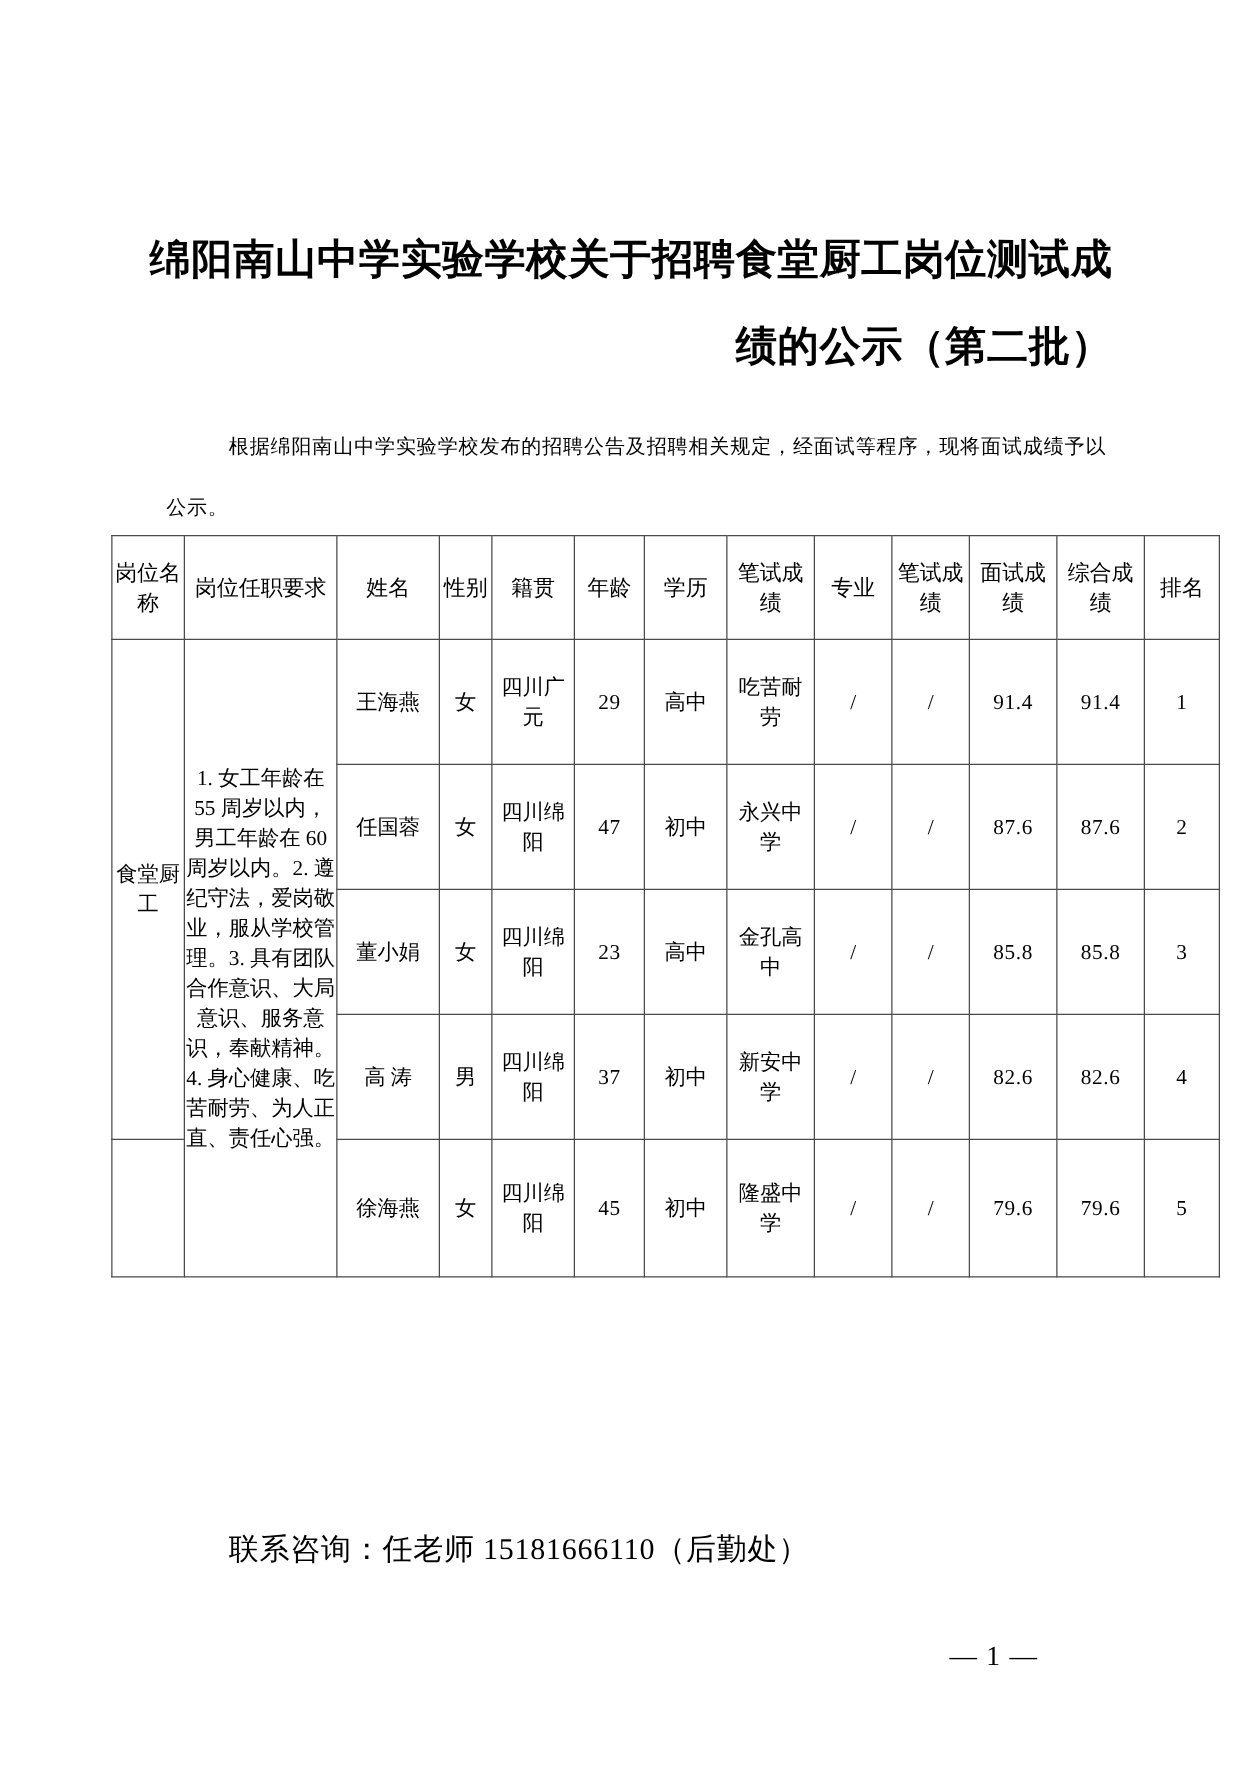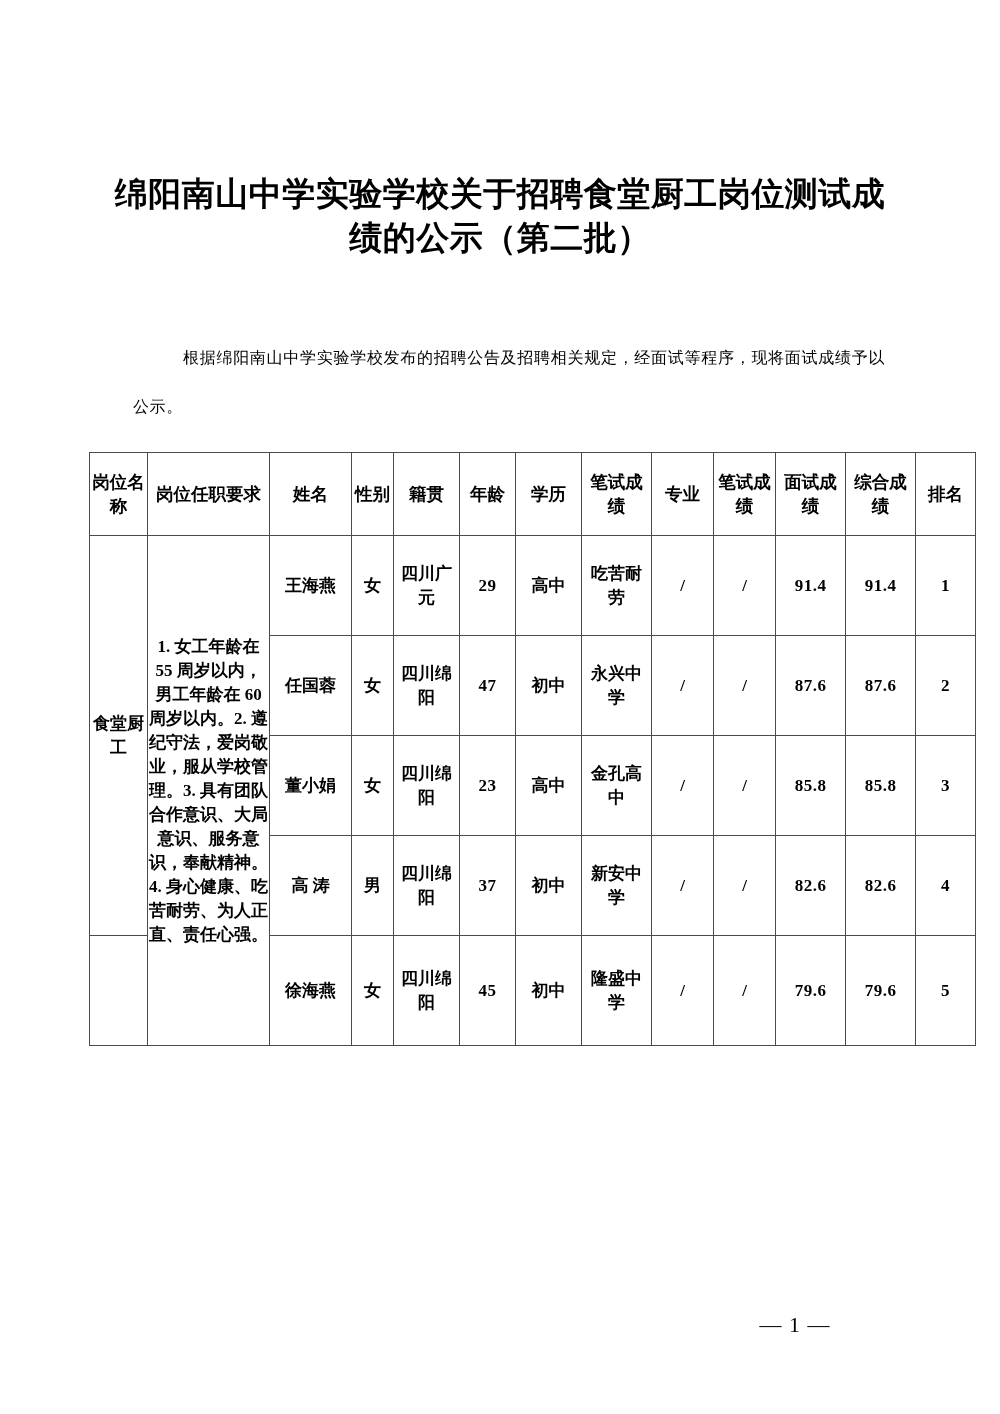--- a/index.html
+++ b/index.html
@@ -21,48 +21,47 @@
     height: 1414px;
     box-sizing: border-box;
   }
 
   
   .doc-title {
     position: absolute;
     left: 110px;
     top: 172px;
     width: 780px;
-    text-align: center;
+    text-align: right;
     font-family: "DejaVu Serif", "Liberation Serif", serif;
     font-weight: bold;
     font-size: 33px;
-    line-height: 44px;
+    line-height: 70px;
     letter-spacing: 0.5px;
   }
 
   
   .intro {
     position: absolute;
     left: 133px;
     top: 333px;
     width: 752px;
     font-size: 16px;
     line-height: 49px;
     text-align: justify;
     text-indent: 50px;
     letter-spacing: 0.6px;
   }
 
   
   .tbl-wrap {
     position: absolute;
     left: 89px;
-    top: 452px;
+    top: 428px;
     width: 826px;
-    font-weight: bold;
   }
   table.grid {
     border-collapse: collapse;
     width: 826px;
     table-layout: fixed;
   }
   table.grid td {
     border: 1px solid #4a4a4a;
     text-align: center;
     vertical-align: middle;
@@ -258,18 +257,19 @@
           <td class="tall-cell">/</td>
           <td class="tall-cell num">79.6</td>
           <td class="tall-cell num">79.6</td>
           <td class="tall-cell num">5</td>
         </tr>
       </tbody>
     </table>
   </div>
 
 
+  <div class="contact">联系咨询：任老师 15181666110（后勤处）</div>
 
   <div class="pagenum">
     <span class="pagenum-inner">— 1 —</span>
   </div>
 
 </div>
 
 </body></html>

